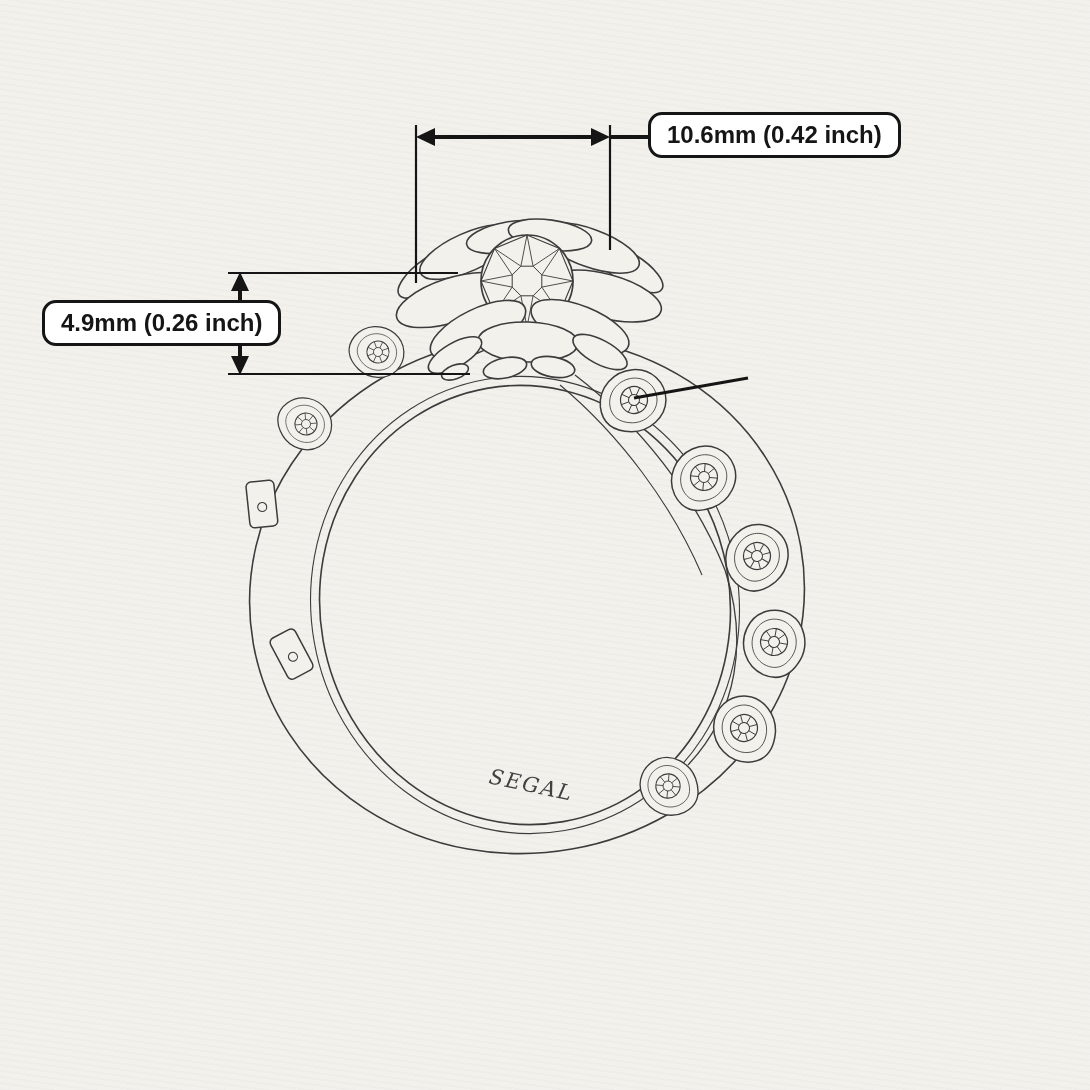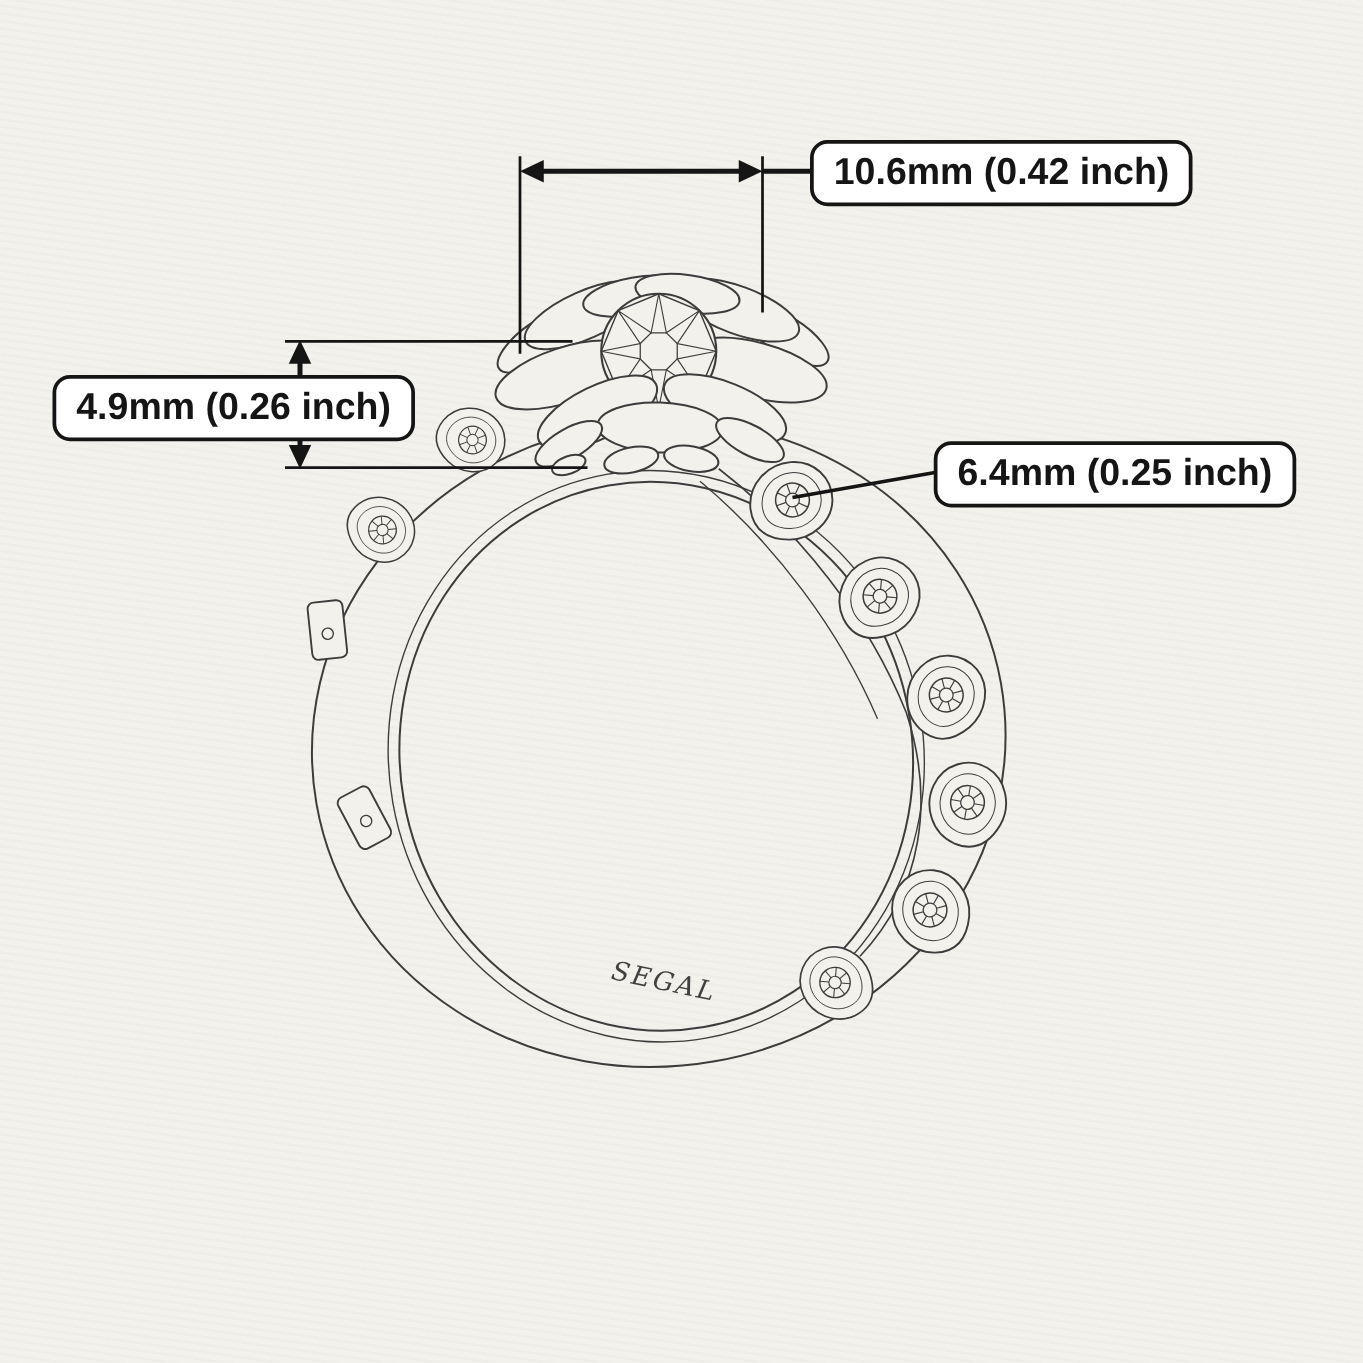--- a/index.html
+++ b/index.html
@@ -17,21 +17,21 @@
       #f2f1ec;
   }
   .stage svg{position:absolute;left:0;top:0;}
   .dim-label{
     position:absolute;
     background:#ffffff;
     border:3px solid #151515;
     border-radius:14px;
     padding:6px 16px;
     font-weight:700;
-    font-size:30px;
+    font-size:24px;
     line-height:1.15;
     color:#151515;
     white-space:nowrap;
   }
   #lbl-top{left:648px;top:112px;}
   #lbl-left{left:42px;top:300px;}
   #lbl-right{left:747px;top:353px;}
 </style>
 </head>
 <body>
@@ -143,14 +143,13 @@
 
     <g stroke="#151515">
       <line x1="748" y1="378" x2="634" y2="398" stroke-width="3"></line>
     </g>
   </svg>
 
   <div class="dim-label" id="lbl-top">10.6mm (0.42 inch)</div>
 
   <div class="dim-label" id="lbl-left">4.9mm (0.26 inch)</div>
 
-  <div class="dim-label" id="lbl-right">6.4mm (0.25 inch)</div>
 </div>
 
 </body></html>

